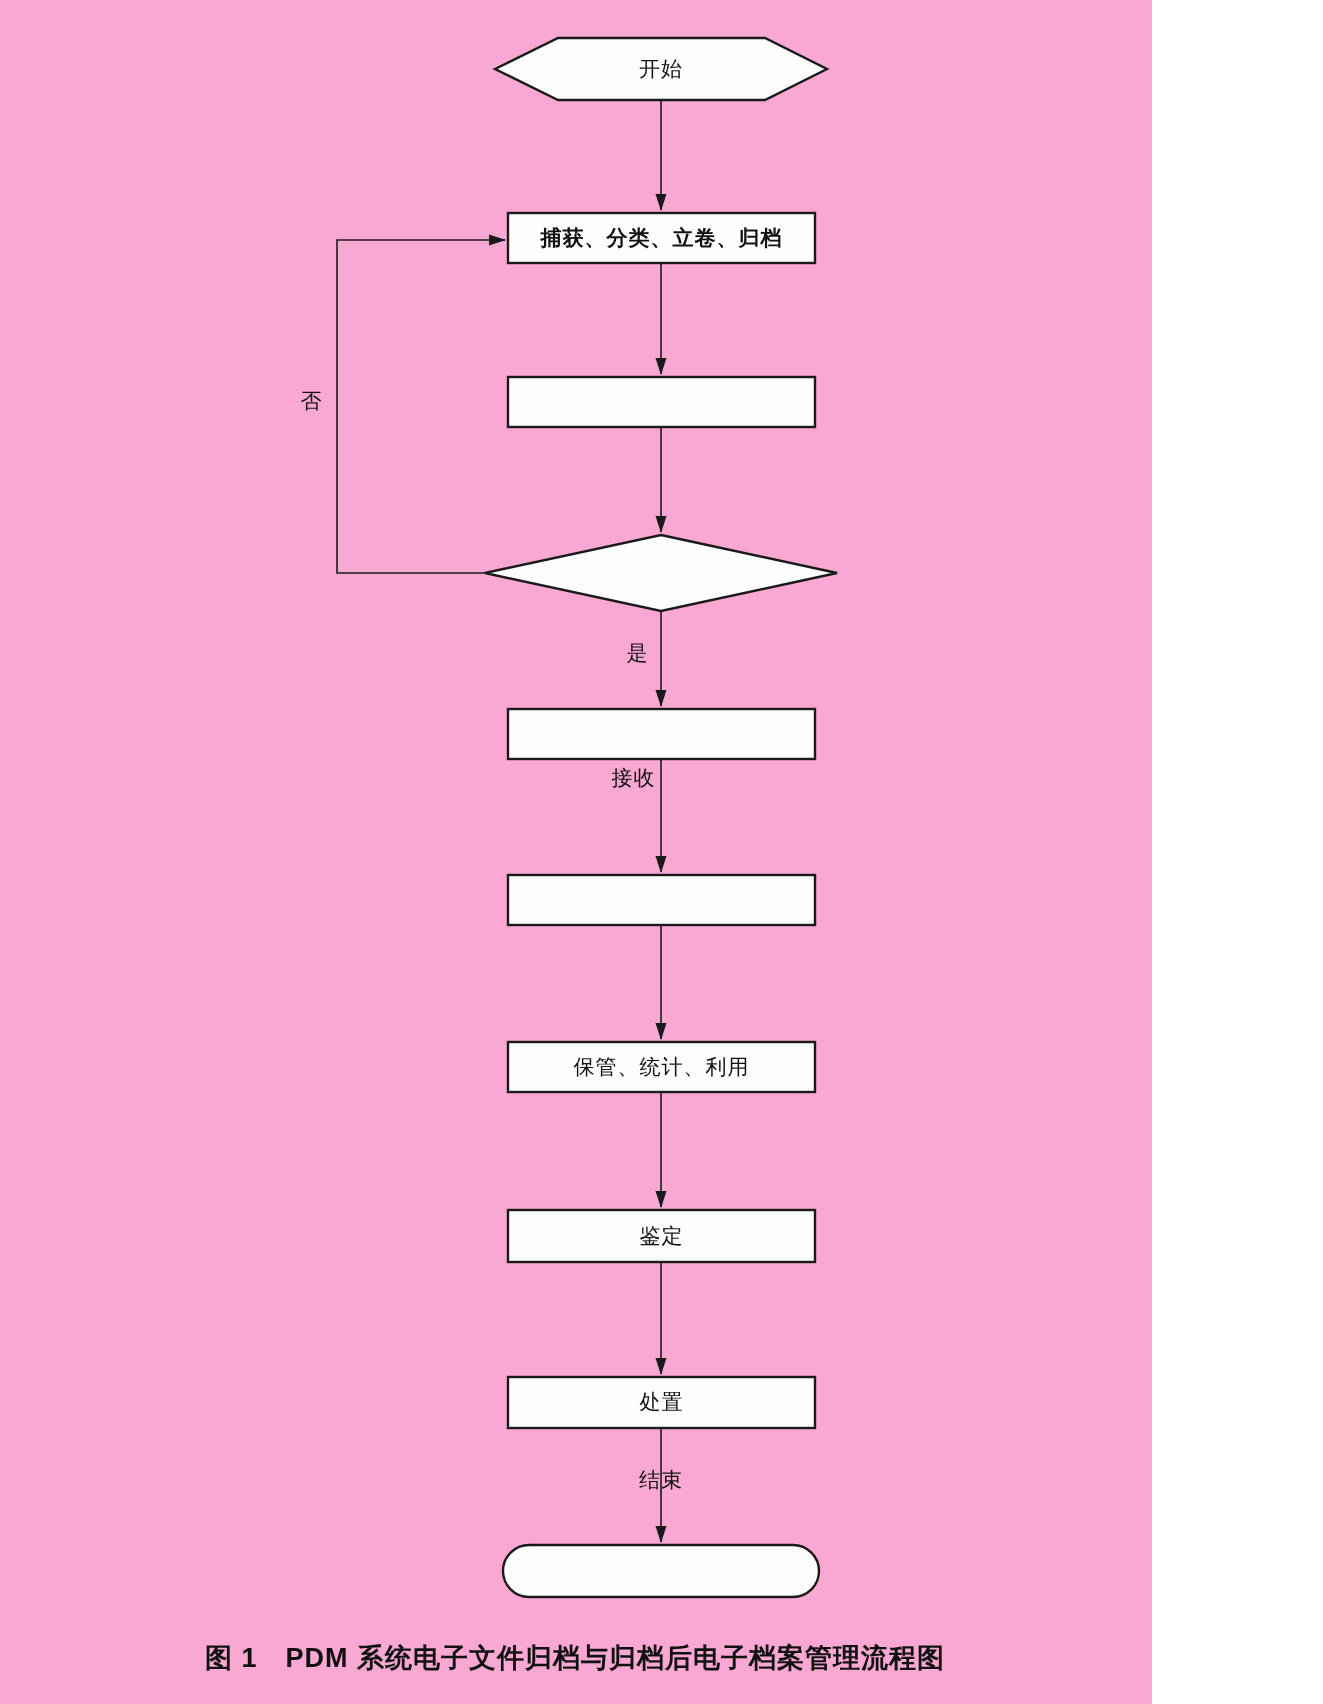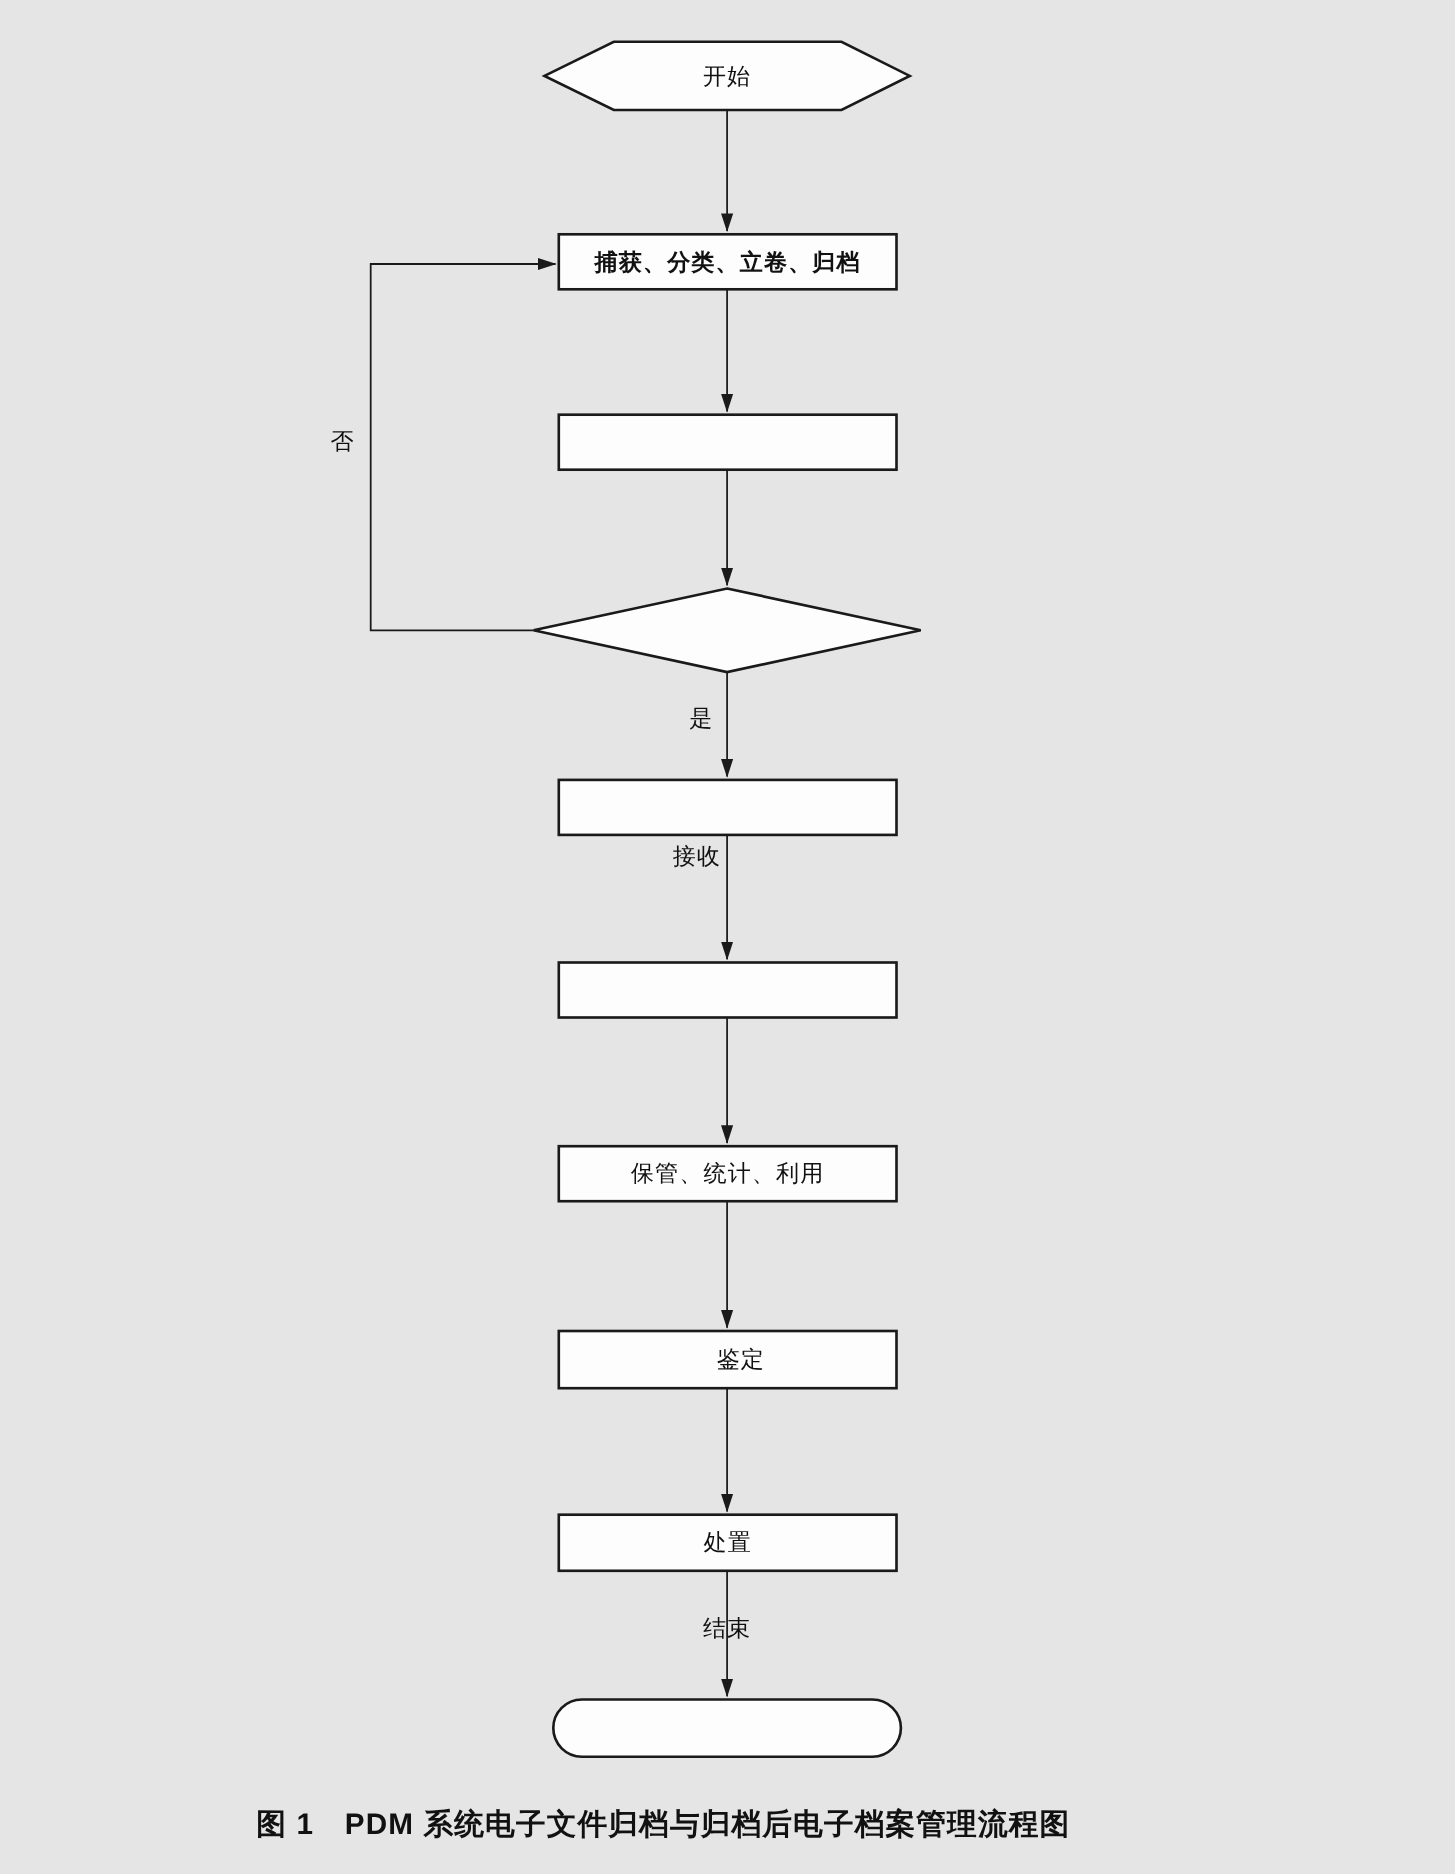--- a/index.html
+++ b/index.html
@@ -2,23 +2,23 @@
 <html><head>
 <meta charset="utf-8">
 <style>
   html, body {
     margin: 0;
     padding: 0;
     background: #ffffff;
   }
   .page {
     position: relative;
-    width: 1323px;
+    width: 1152px;
     height: 1704px;
-    background: #e5e5e5;
+    background: #f9a8d4;
     font-family: "Liberation Serif", serif;
     color: #111111;
     overflow: hidden;
   }
   svg.flow-layer {
     position: absolute;
     left: 0;
     top: 0;
     width: 1323px;
     height: 1704px;
@@ -46,21 +46,20 @@
     position: absolute;
     left: 205px;
     top: 1640px;
     width: 740px;
     font-family: "Liberation Sans", sans-serif;
     font-weight: bold;
     font-size: 27px;
     letter-spacing: 1px;
     color: #111111;
     white-space: nowrap;
-    margin-left: 28px;
   }
 </style>
 </head>
 <body>
 
 <div class="page">
 
   <svg class="flow-layer" viewBox="0 0 1323 1704" xmlns="http://www.w3.org/2000/svg">
     <defs>
       <marker id="arrow" markerUnits="userSpaceOnUse" markerWidth="18" markerHeight="12" refX="16" refY="6" orient="auto">
@@ -96,21 +95,21 @@
 
   <div class="node-label" style="left:508px; top:213px; width:307px; height:50px;font-weight:bold;">捕获、分类、立卷、归档</div>
 
 
 
   <div class="node-label" style="left:480px; top:709px; width:307px; height:50px;margin-top:44px;">接收</div>
 
 
   <div class="node-label" style="left:508px; top:1042px; width:307px; height:50px;border-radius:17px;">保管、统计、利用</div>
 
-  <div class="node-label" style="left:508px; top:1210px; width:307px; height:52px;padding-left:12px;">鉴定</div>
+  <div class="node-label" style="left:508px; top:1210px; width:307px; height:52px;">鉴定</div>
 
   <div class="node-label" style="left:508px; top:1376px; width:307px; height:51px;">处置</div>
 
   <div class="node-label" style="left:503px; top:1454px; width:316px; height:52px;border-radius:16px;">结束</div>
 
   <div class="branch-label" style="left:291px; top:387px; width:40px; height:28px;">否</div>
 
   <div class="branch-label" style="left:617px; top:639px; width:40px; height:28px;">是</div>
 
   <div class="caption">图 1　PDM 系统电子文件归档与归档后电子档案管理流程图</div>

